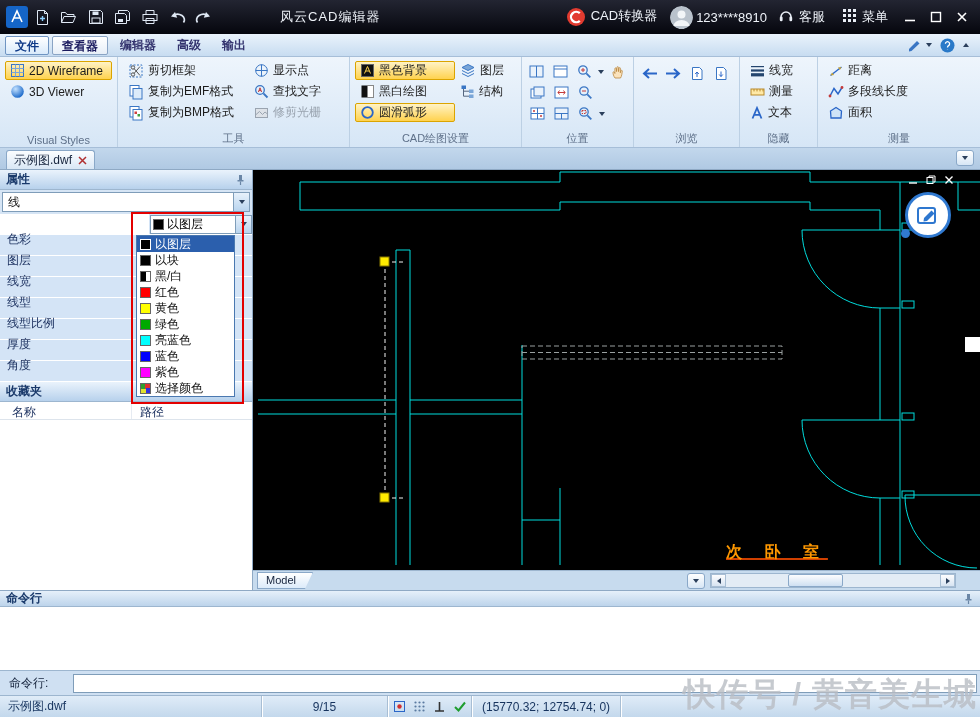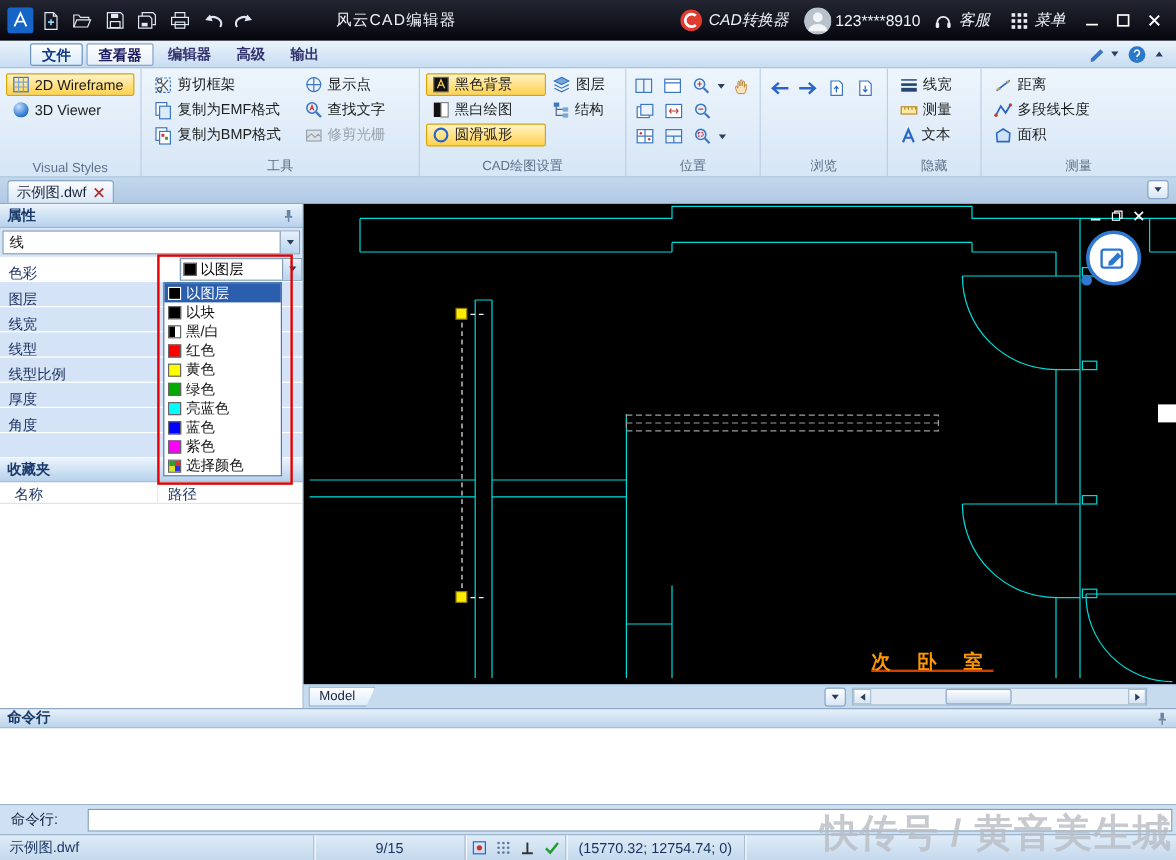--- a/index.html
+++ b/index.html
@@ -9,29 +9,29 @@
 .arr-down{width:0;height:0;border-left:3.5px solid transparent;border-right:3.5px solid transparent;border-top:4.5px solid #2a3f5c;display:inline-block;}
 .arr-up{width:0;height:0;border-left:3.5px solid transparent;border-right:3.5px solid transparent;border-bottom:4.5px solid #2a3f5c;display:inline-block;}
 .arr-left{width:0;height:0;border-top:3.5px solid transparent;border-bottom:3.5px solid transparent;border-right:4.5px solid #2a3f5c;display:inline-block;}
 .arr-right{width:0;height:0;border-top:3.5px solid transparent;border-bottom:3.5px solid transparent;border-left:4.5px solid #2a3f5c;display:inline-block;}
 
 
 #titlebar{position:absolute;left:0;top:0;width:980px;height:34px;background:linear-gradient(#232532,#05060d);display:flex;align-items:center;color:#eef2f8;padding:0 6px;gap:1px;}
 .tbico{width:26px;height:24px;display:flex;align-items:center;justify-content:center;border-radius:3px;}
 #title-text{margin-left:62px;font-size:13px;letter-spacing:1px;}
 .tb-spacer{flex:1;}
-.tb-group{display:flex;align-items:center;gap:5px;margin:0 8px;font-size:13px;white-space:nowrap;font-style:italic;}
+.tb-group{display:flex;align-items:flex-start;gap:5px;margin:0 8px;font-size:13px;white-space:nowrap;}
 .avatar{width:23px;height:23px;border-radius:50%;overflow:hidden;margin-left:4px;}
 .account{font-size:13px;margin:0 2px;white-space:nowrap;}
 .winbtn{width:25px;height:24px;display:flex;align-items:center;justify-content:center;}
 
 
 #menubar{position:absolute;left:0;top:34px;width:980px;height:23px;background:linear-gradient(#eaf3fc,#c7dcf1);border-bottom:1px solid #a6bed8;display:flex;align-items:center;padding:0 5px;gap:3px;}
 .menu-tab{height:19px;line-height:18px;padding:0 9px;font-size:12px;font-weight:bold;color:#33336e;}
-.menu-tab.file{color:#0f3a88;background:linear-gradient(#ffffff,#d9eafb);border:1px solid #6f94c2;border-radius:2px;margin-left:20px;}
+.menu-tab.file{color:#0f3a88;background:linear-gradient(#ffffff,#d9eafb);border:1px solid #6f94c2;border-radius:2px;}
 .menu-tab.active{background:linear-gradient(#ffffff,#e7eff8);border:1px solid #8aa4c4;border-radius:2px;color:#1a1a5e;}
 #menubar-right{margin-left:auto;display:flex;align-items:center;gap:8px;padding-right:6px;}
 
 
 #ribbon{position:absolute;left:0;top:57px;width:980px;height:91px;background:linear-gradient(#eef5fc,#d6e6f6);border-bottom:1px solid #a6bed8;display:flex;}
 .rgroup{position:relative;height:100%;border-right:1px solid #bcd0e4;padding:4px 5px 15px;}
 .rgroup-label{position:absolute;bottom:1px;left:0;right:0;text-align:center;font-size:11px;color:#5e7089;}
 .rbtn{display:flex;align-items:center;gap:4px;height:19px;padding:0 4px;font-size:12px;color:#1c1c1c;white-space:nowrap;margin-bottom:2px;border:1px solid transparent;}
 .rbtn.hl{background:linear-gradient(#fff3c6,#ffd24e);border:1px solid #dba400;border-radius:2px;}
 .rbtn.disabled{color:#9aa4b0;}
@@ -48,21 +48,21 @@
 
 #main{position:absolute;left:0;top:170px;width:980px;height:420px;}
 #sidepanel{position:absolute;left:0;top:0;width:253px;height:420px;background:#d6e5f5;border-right:1px solid #8fa9c4;display:flex;flex-direction:column;justify-content:space-between;}
 .panel-header{height:20px;background:linear-gradient(#eaf3fc,#b7d1ec);border-bottom:1px solid #9db6cf;display:flex;align-items:center;justify-content:space-between;padding:0 6px;color:#1a3a6b;font-weight:bold;font-size:12px;flex:none;}
 #type-combo-row{height:24px;padding:2px;flex:none;}
 .combo{height:20px;background:#fff;border:1px solid #7f9db9;display:flex;align-items:center;}
 .combo .cbo-label{flex:1;padding-left:5px;color:#111;}
 .combo-btn{width:16px;height:100%;background:linear-gradient(#e7f1fb,#b9d4ee);border-left:1px solid #7f9db9;display:flex;align-items:center;justify-content:center;}
 #propgrid{height:168px;flex:none;background:#d4e4f6;}
 .prow{display:flex;height:21px;border-bottom:1px solid #ffffff;}
-.plabel{width:155px;padding:6px 0 0 7px;border-right:1px solid #ffffff;color:#1a2f5e;}
+.plabel{width:155px;padding:17px 0 0 7px;border-right:1px solid #ffffff;color:#1a2f5e;}
 .plabel.editing{background:#fff;}
 .pvalue{flex:1;display:flex;align-items:center;}
 #color-combo{width:102px;height:19px;margin-left:1px;background:#fff;border:1px solid #7f9db9;display:flex;align-items:center;gap:3px;padding-left:2px;}
 .sw{width:11px;height:11px;border:1px solid #666;flex:none;}
 #fav-cols{height:18px;background:#fff;display:flex;border-bottom:1px solid #dde4ec;font-size:12px;color:#1a2f5e;flex:none;}
 #fav-cols .fc1{width:132px;padding:2px 0 0 12px;border-right:1px solid #e6ebf2;}
 #fav-cols .fc2{flex:1;padding:2px 0 0 8px;}
 #fav-body{flex:1;background:#fff;}
 
 

